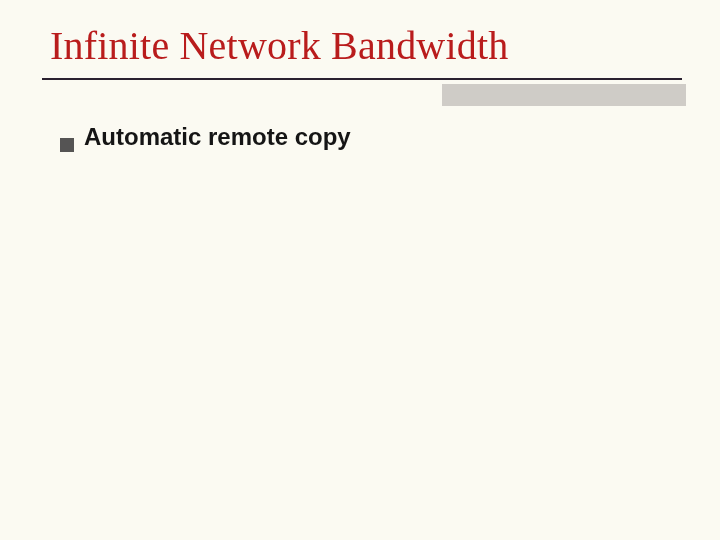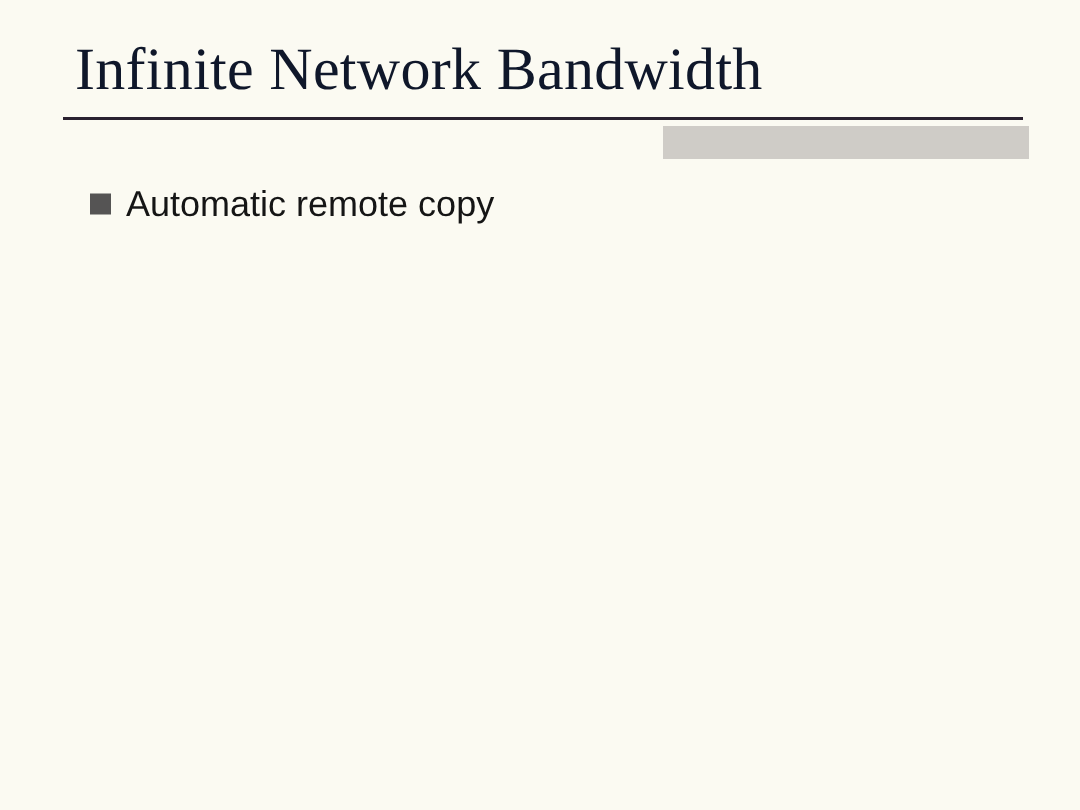--- a/index.html
+++ b/index.html
@@ -16,21 +16,21 @@
     width: 720px;
     height: 540px;
     box-sizing: border-box;
   }
   .title {
     position: absolute;
     left: 50px;
     top: 22px;
     font-family: "Times New Roman", Times, serif;
     font-size: 40px;
-    color: #0f172a;
+    color: #b91c1c;
     letter-spacing: 0.2px;
   }
   .title-underline {
     position: absolute;
     left: 42px;
     top: 78px;
     width: 640px;
     height: 2px;
     background: #2a2130;
   }
@@ -43,22 +43,23 @@
     background: #cfccc7;
   }
   .body {
     position: absolute;
     left: 60px;
     top: 122px;
     width: 606px;
   }
   .bullet-row {
     display: flex;
-    align-items: flex-start;
+    align-items: flex-end;
     margin-bottom: 4px;
+    font-weight: bold;
   }
   .bullet {
     flex: 0 0 auto;
     width: 14px;
     height: 14px;
     background: #555454;
     margin-top: 7px;
     margin-right: 10px;
   }
   .bullet-text {

